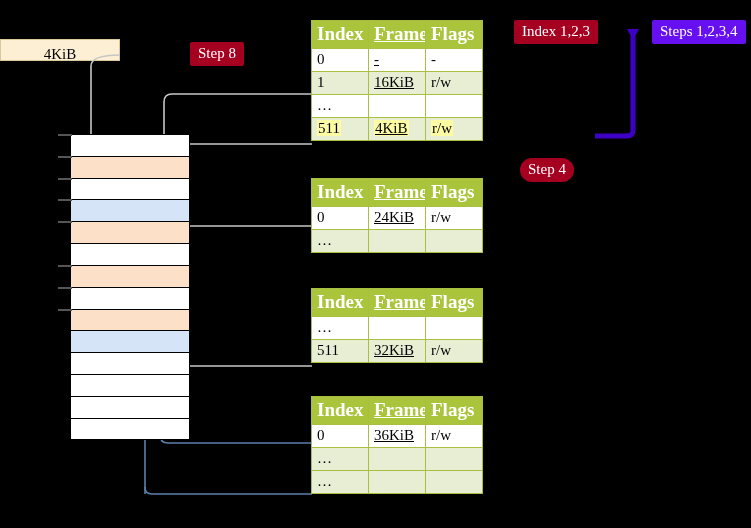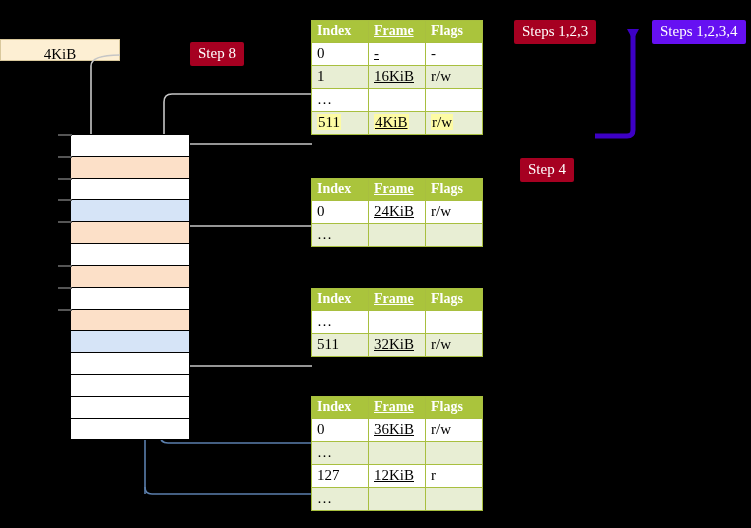--- a/index.html
+++ b/index.html
@@ -66,21 +66,21 @@
     box-sizing:border-box;
     text-align:left;
     vertical-align:middle;
     font-weight:normal;
     overflow:hidden;
   }
   .ptable th{
     background:#aac43c;
     color:#ffffff;
     font-weight:bold;
-    font-size:14px;
+    font-size:19px;
   }
   .ptable tr.alt td{background:#e8eed4;}
   .ptable tr td{background:#ffffff;}
   .ptable tr.alt td{background:#e8eed4;}
   .hl{background:#fdfba4;padding:0 1px;}
   .col-a{width:57px;}
   .col-b{width:57px;text-decoration:underline;}
   .col-c{width:57px;}
 
   
@@ -93,28 +93,28 @@
 
   <div class="kib-box" style="left:0px;top:39px;width:120px;height:22px;">
     <span>4KiB</span>
   </div>
 
   <div class="badge badge-red" style="left:190px;top:42px;">
     <span>Step 8</span>
   </div>
 
   <div class="badge badge-red" style="left:514px;top:20px;">
-    <span>Steps 1,2,3</span>
+    <span>Index 1,2,3</span>
   </div>
 
   <div class="badge badge-purple" style="left:652px;top:20px;">
     <span>Steps 1,2,3,4</span>
   </div>
 
-  <div class="badge badge-red" style="left:520px;top:158px;">
+  <div class="badge badge-red" style="left:520px;top:158px;border-radius:12px;">
     <span>Step 4</span>
   </div>
 
   <div class="memcol" style="left:70px;top:134px;width:120px;height:282px;">
   </div>
 
   <svg class="wires" viewBox="0 0 751 528" xmlns="http://www.w3.org/2000/svg">
     <defs>
       <marker id="arrDownG" markerWidth="10" markerHeight="10" refX="5" refY="8" orient="auto" markerUnits="userSpaceOnUse">
         <path d="M1,1 L9,1 L5,9 Z" fill="#c6c6c6"></path>
@@ -261,25 +261,20 @@
           <tr>
             <td class="col-a">0</td>
             <td class="col-b">36KiB</td>
             <td class="col-c">r/w</td>
           </tr>
           <tr class="alt">
             <td class="col-a">…</td>
             <td class="col-b"></td>
             <td class="col-c"></td>
           </tr>
-          <tr>
-            <td class="col-a">127</td>
-            <td class="col-b">12KiB</td>
-            <td class="col-c">r</td>
-          </tr>
           <tr class="alt">
             <td class="col-a">…</td>
             <td class="col-b"></td>
             <td class="col-c"></td>
           </tr>
         </tbody>
       </table>
     </div>
 
 </div>

